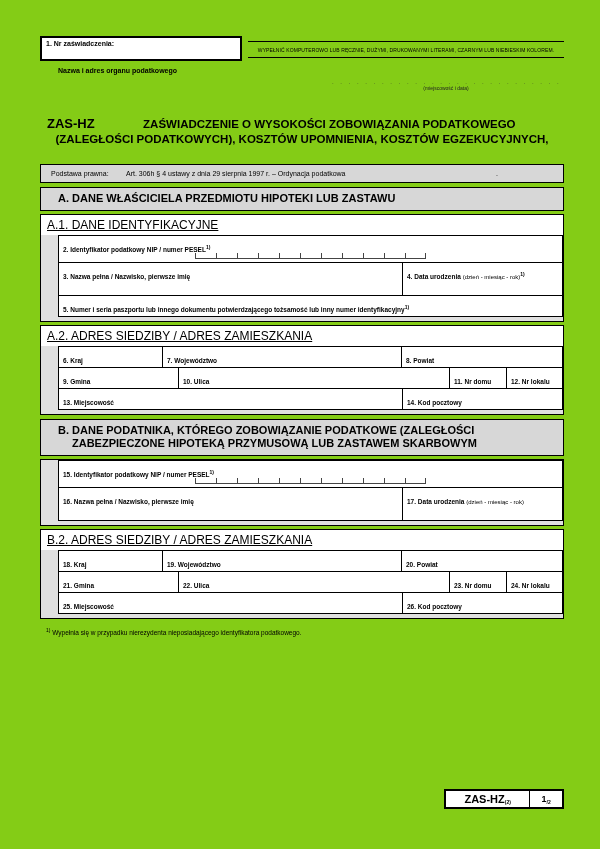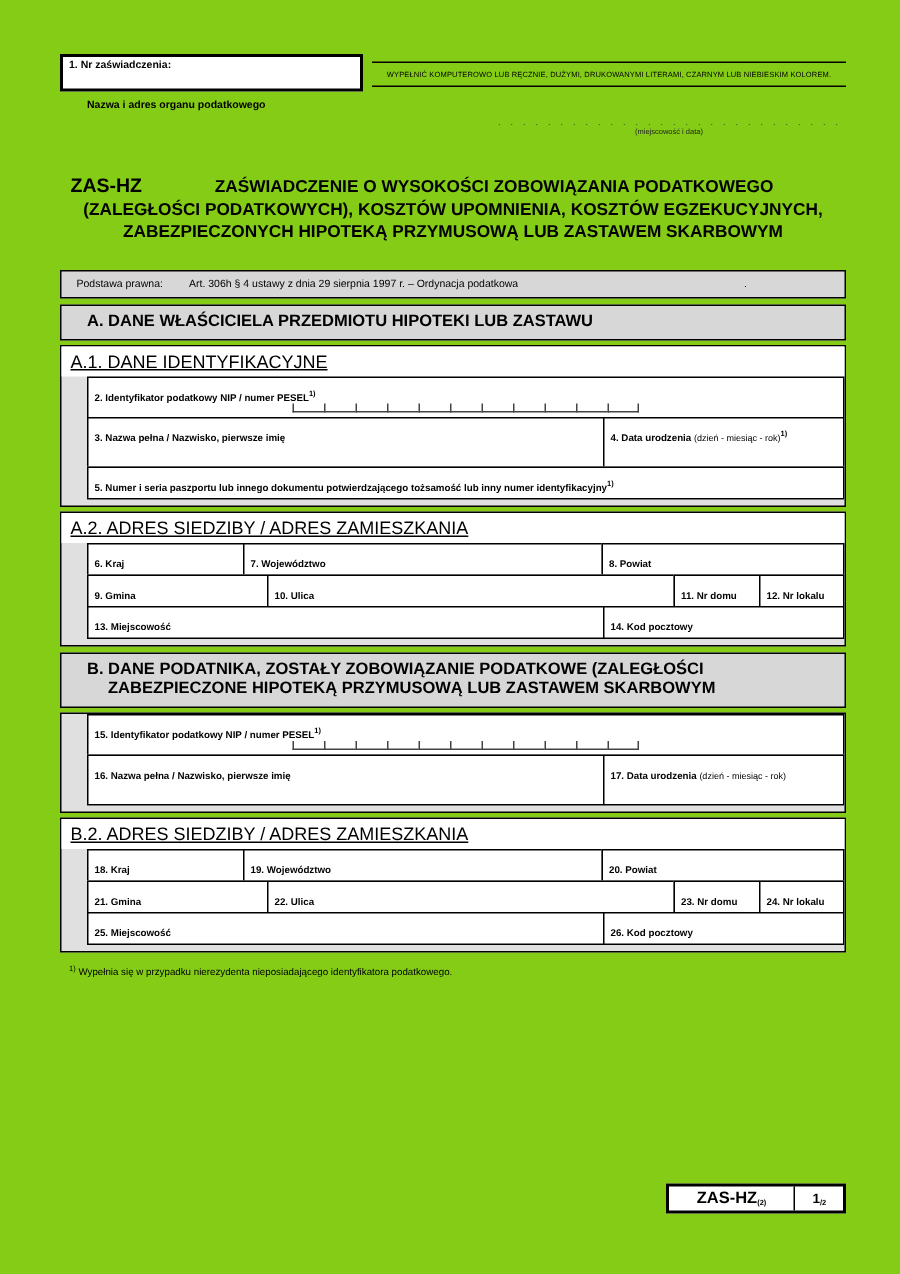--- a/index.html
+++ b/index.html
@@ -97,21 +97,20 @@
       <div class="dots">. . . . . . . . . . . . . . . . . . . . . . . . . . . . . . .</div>
       <div class="place-caption">(miejscowość i data)</div>
     </div>
 
     <div class="title-block">
       <div class="title-line1">
         <span class="form-code">ZAS-HZ</span>
         <span class="title-l1-text">ZAŚWIADCZENIE O WYSOKOŚCI ZOBOWIĄZANIA PODATKOWEGO</span>
       </div>
       <div>(ZALEGŁOŚCI PODATKOWYCH), KOSZTÓW UPOMNIENIA, KOSZTÓW EGZEKUCYJNYCH,</div>
-      <div>ZABEZPIECZONYCH HIPOTEKĄ PRZYMUSOWĄ LUB ZASTAWEM SKARBOWYM</div>
     </div>
 
     <div class="legal-band">
       <span class="legal-label">Podstawa prawna:</span>
       <span>Art. 306h § 4 ustawy z dnia 29 sierpnia 1997 r. – Ordynacja podatkowa</span>
       <span class="legal-period">.</span>
     </div>
 
     <div class="sec-header">
       <div class="line">A. DANE WŁAŚCICIELA PRZEDMIOTU HIPOTEKI LUB ZASTAWU</div>
@@ -187,21 +186,21 @@
             <span class="flabel">13. Miejscowość</span>
           </div>
           <div class="fbox h22 w-right">
             <span class="flabel">14. Kod pocztowy</span>
           </div>
         </div>
       </div>
     </div>
 
     <div class="sec-header">
-      <div class="line">B. DANE PODATNIKA, ZOSTAŁY ZOBOWIĄZANIE PODATKOWE (ZALEGŁOŚCI</div>
+      <div class="line">B. DANE PODATNIKA, KTÓREGO ZOBOWIĄZANIE PODATKOWE (ZALEGŁOŚCI</div>
       <div class="line indent">ZABEZPIECZONE HIPOTEKĄ PRZYMUSOWĄ LUB ZASTAWEM SKARBOWYM</div>
     </div>
 
     <div class="subsec">
       <div class="subsec-body">
         <div class="frow">
           <div class="fbox h28 grow">
             <span class="flabel"><span>15. Identyfikator podatkowy NIP / numer PESEL</span><sup>1)</sup></span>
             <div class="nip-ruler">
                 <span class="tick-cell"></span>

